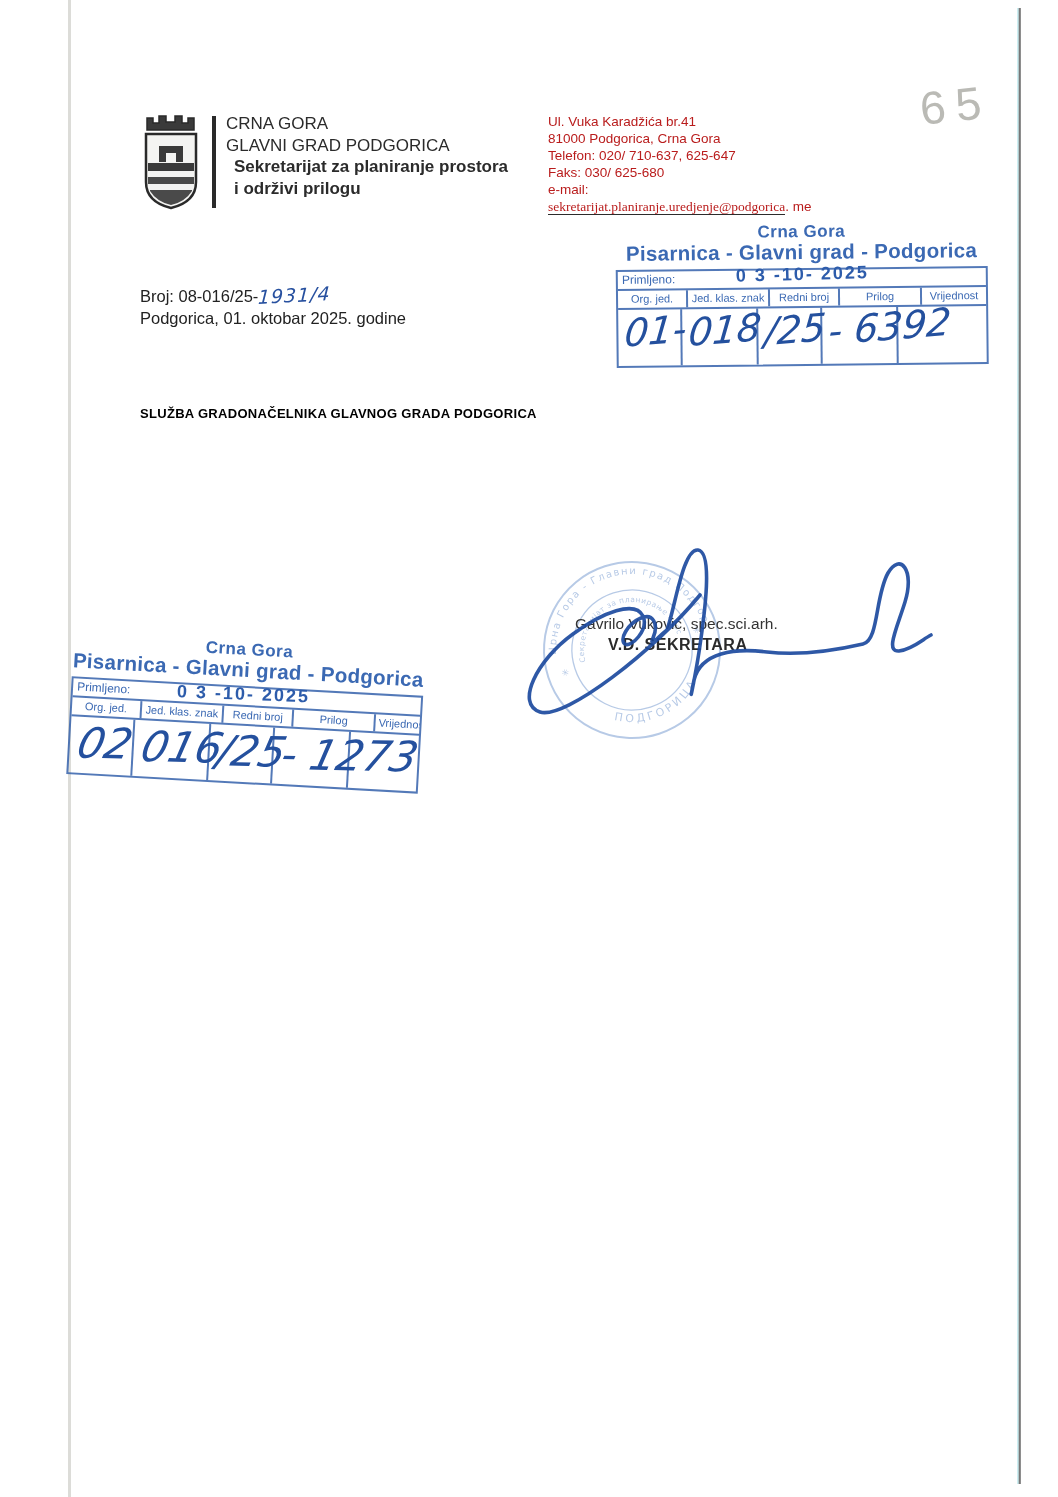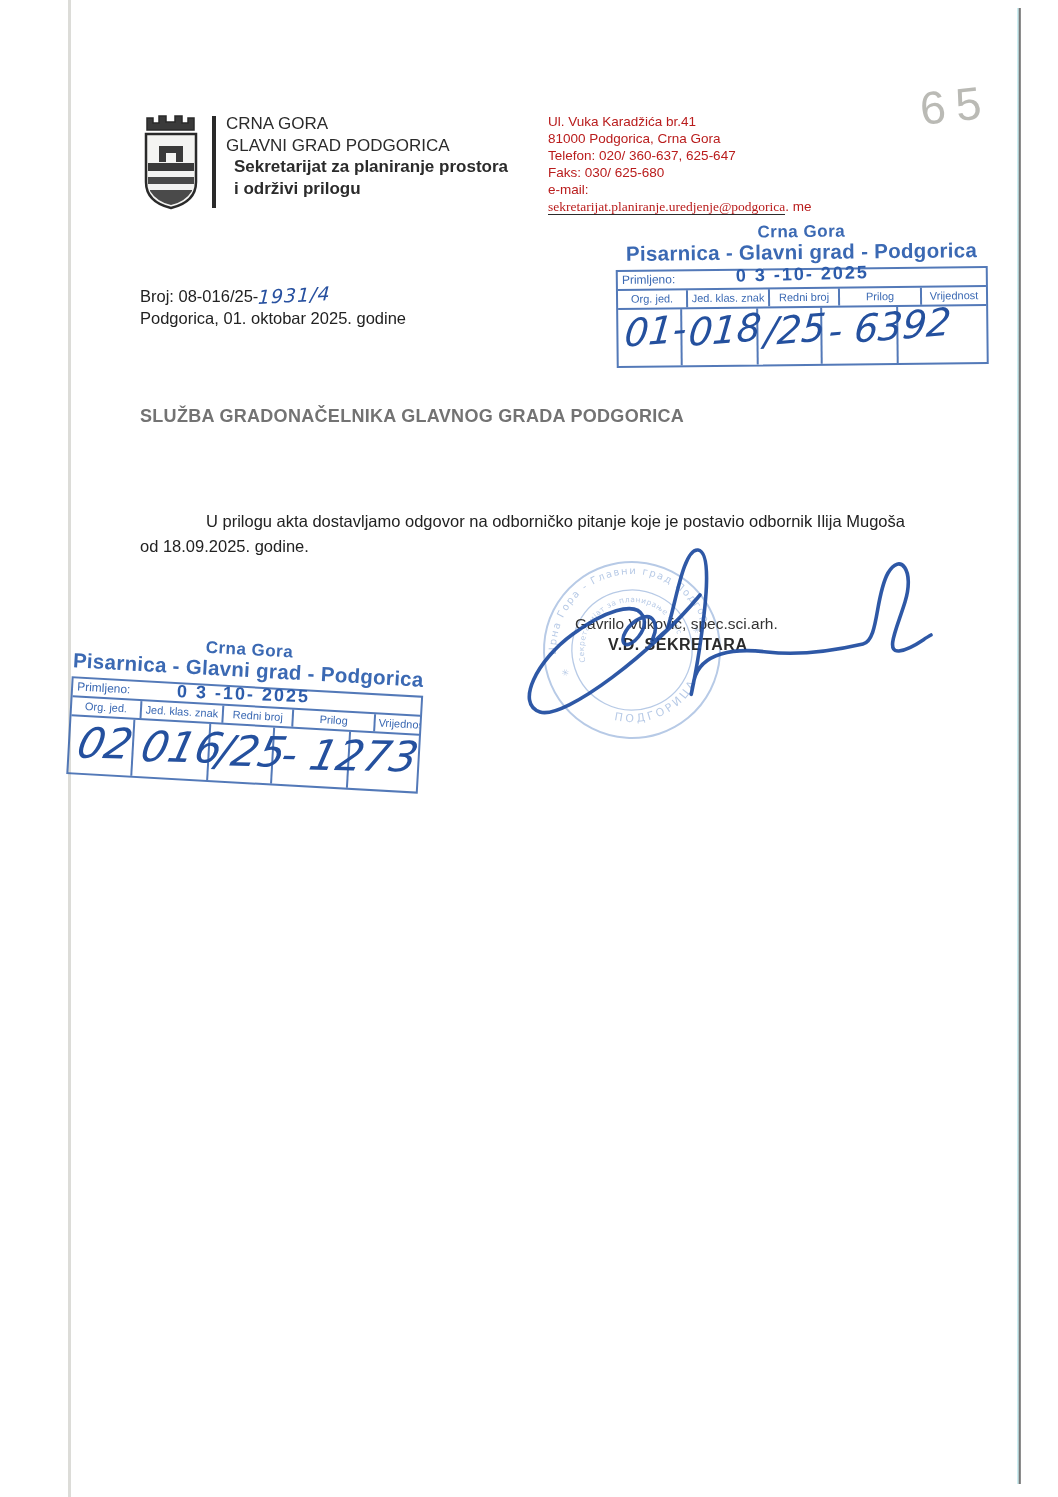--- a/index.html
+++ b/index.html
@@ -21,21 +21,21 @@
   .lh-divider{position:absolute;left:212px;top:116px;width:4px;height:92px;background:#2a2a2a;}
   .lh-org{position:absolute;left:226px;top:113px;font-size:17px;line-height:21.5px;color:#2b2b2b;}
   .lh-org .b{font-weight:bold;margin-left:8px;}
   .lh-contact{position:absolute;left:548px;top:113px;font-size:13.5px;line-height:17px;color:#b91c1c;}
   .u{border-bottom:1.5px solid #2b2b2b;font-family:Liberation Serif, serif;}
   
   .ref{position:absolute;left:140px;top:284px;font-size:16.5px;line-height:22px;color:#222;}
   .hw-ink{font-family:"DejaVu Sans",sans-serif;font-style:italic;color:#27509f;}
   .ref .hw-ink{font-size:19px;letter-spacing:1px;display:inline-block;transform:rotate(-3deg) skewX(-6deg);}
   
-  .heading{position:absolute;left:140px;top:406px;font-size:18px;font-weight:bold;letter-spacing:.3px;color:#737373;}
+  .heading{position:absolute;left:140px;top:406px;font-size:13px;font-weight:bold;letter-spacing:.3px;color:#000000;}
   .body-par{position:absolute;left:140px;top:509px;width:770px;font-size:16.5px;line-height:25px;
     text-indent:66px;color:#222;}
   
   .sig-name{position:absolute;left:575px;top:615px;font-size:15.5px;color:#333;}
   .sig-title{position:absolute;left:608px;top:636px;font-size:16px;font-weight:bold;letter-spacing:.5px;color:#2a2a2a;}
   .seal-svg{position:absolute;left:538px;top:556px;opacity:.55;}
   .sig-svg{position:absolute;left:495px;top:540px;}
   
   .stamp{position:absolute;color:#3b69b3;}
   .stamp-top{left:616px;top:222px;width:372px;transform:rotate(-0.6deg);}
@@ -88,21 +88,21 @@
   <div class="lh-org">
     <div>CRNA GORA</div>
     <div>GLAVNI GRAD PODGORICA</div>
     <div class="b">Sekretarijat za planiranje prostora</div>
     <div class="b">i održivi prilogu</div>
   </div>
 
   <div class="lh-contact">
     <div>Ul. Vuka Karadžića br.41</div>
     <div>81000 Podgorica, Crna Gora</div>
-    <div>Telefon: 020/ 360-637, 625-647</div>
+    <div>Telefon: 020/ 710-637, 625-647</div>
     <div>Faks: 030/ 625-680</div>
     <div>e-mail:</div>
     <div><span class="u">sekretarijat.planiranje.uredjenje@podgorica</span><span>. me</span></div>
   </div>
 
   <div class="stamp stamp-top">
     <div class="st-country">Crna Gora</div>
     <div class="st-office">Pisarnica - Glavni grad - Podgorica</div>
     <div class="st-table">
       <div class="st-primljeno">Primljeno:</div>
@@ -134,21 +134,20 @@
     </div>
   </div>
 
   <div class="ref">
     <div><span>Broj: 08-016/25-</span><span class="hw-ink">1931/4</span></div>
     <div>Podgorica, 01. oktobar 2025. godine</div>
   </div>
 
   <div class="heading">SLUŽBA GRADONAČELNIKA GLAVNOG GRADA PODGORICA</div>
 
-  <div class="body-par">U prilogu akta dostavljamo odgovor na odborničko pitanje koje je postavio odbornik Ilija Mugoša od 18.09.2025. godine.</div>
 
   <svg class="seal-svg" width="188" height="188" viewBox="0 0 188 188">
     <g transform="rotate(-18 94 94)">
       <circle cx="94" cy="94" r="88" fill="none" stroke="#7d9fd2" stroke-width="2"></circle>
       <circle cx="94" cy="94" r="60" fill="none" stroke="#7d9fd2" stroke-width="1.3"></circle>
       <defs>
         <path id="sealTopArc" d="M 94 94 m -76 0 a 76 76 0 1 1 152 0"></path>
         <path id="sealInnerArc" d="M 94 94 m -48 0 a 48 48 0 1 1 96 0"></path>
         <path id="sealBottomArc" d="M 94 94 m -72 0 a 72 72 0 1 0 144 0"></path>
       </defs>

